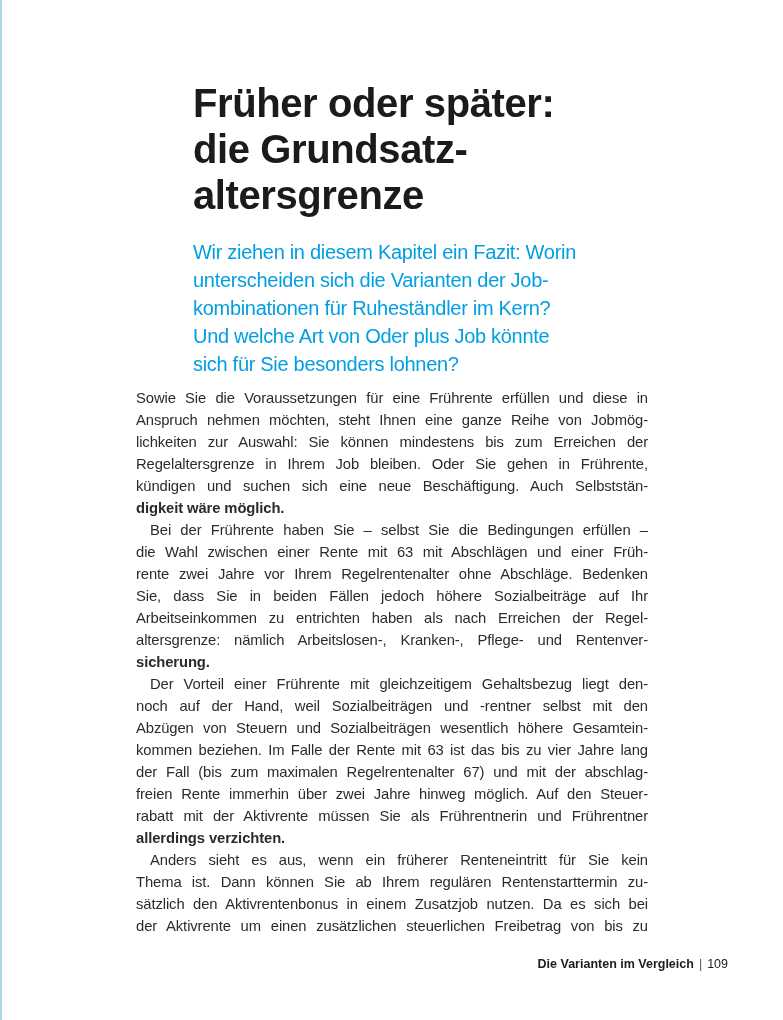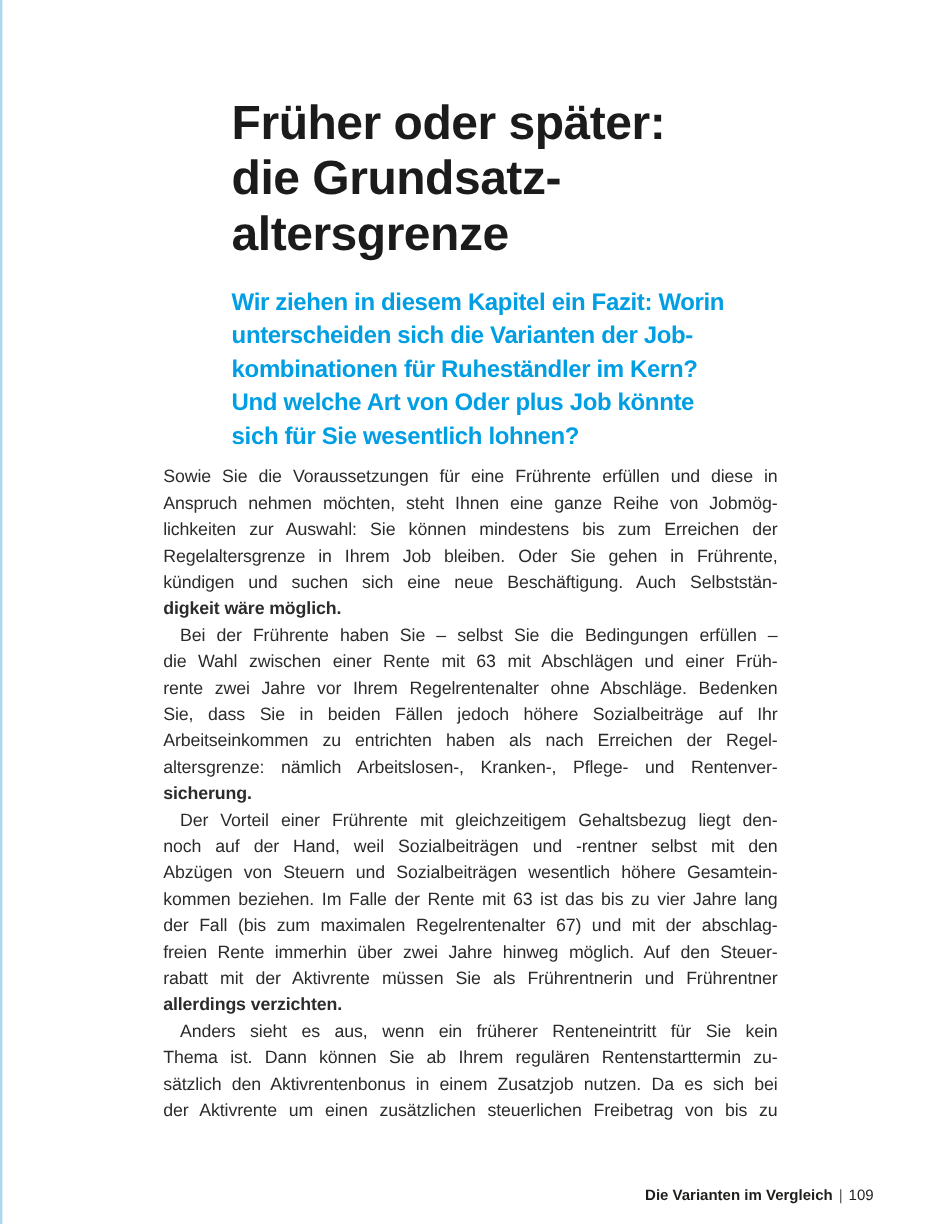--- a/index.html
+++ b/index.html
@@ -36,21 +36,21 @@
     line-height: 46px;
     letter-spacing: -0.4px;
     color: var(--heading-color);
   }
   .heading .hline { white-space: nowrap; }
   .lead {
     position: absolute;
     left: 193px;
     top: 238px;
     font-size: 20px;
-    font-weight: bold;
+    font-weight: normal;
     line-height: 28px;
     letter-spacing: -0.3px;
     color: var(--accent);
   }
   .lead .lline { white-space: nowrap; }
   .bodytext {
     position: absolute;
     left: 136px;
     top: 387px;
     width: 512px;
@@ -66,21 +66,21 @@
   .bodytext .line.last {
     text-align: right;
     text-align-last: left;
     font-weight: bold;
   }
   .bodytext .line.indent {
     text-indent: 14px;
   }
   .footer {
     position: absolute;
-    top: 988px;
+    top: 956px;
     right: 55px;
     font-size: 12.5px;
     line-height: 17px;
     color: var(--footer-color);
     white-space: nowrap;
   }
   .footer .chapter { font-weight: bold; }
   .footer .sep { font-weight: normal; color: #555; padding: 0 5px; }
   .footer .num { font-weight: normal; color: #222; }
 </style>
@@ -94,21 +94,21 @@
       <div class="hline">Früher oder später:</div>
       <div class="hline">die Grundsatz-</div>
       <div class="hline">altersgrenze</div>
     </h1>
 
   <div class="lead" id="lead">
       <div class="lline">Wir ziehen in diesem Kapitel ein Fazit: Worin</div>
       <div class="lline">unterscheiden sich die Varianten der Job-</div>
       <div class="lline">kombinationen für Ruheständler im Kern?</div>
       <div class="lline">Und welche Art von Oder plus Job könnte</div>
-      <div class="lline">sich für Sie wesentlich lohnen?</div>
+      <div class="lline">sich für Sie besonders lohnen?</div>
     </div>
 
   <div class="bodytext" id="bodytext">
       <div class="para">
         <div class="line">Sowie Sie die Voraussetzungen für eine Frührente erfüllen und diese in</div>
         <div class="line">Anspruch nehmen möchten, steht Ihnen eine ganze Reihe von Jobmög-</div>
         <div class="line">lichkeiten zur Auswahl: Sie können mindestens bis zum Erreichen der</div>
         <div class="line">Regelaltersgrenze in Ihrem Job bleiben. Oder Sie gehen in Frührente,</div>
         <div class="line">kündigen und suchen sich eine neue Beschäftigung. Auch Selbststän-</div>
         <div class="line  last">digkeit wäre möglich.</div>

